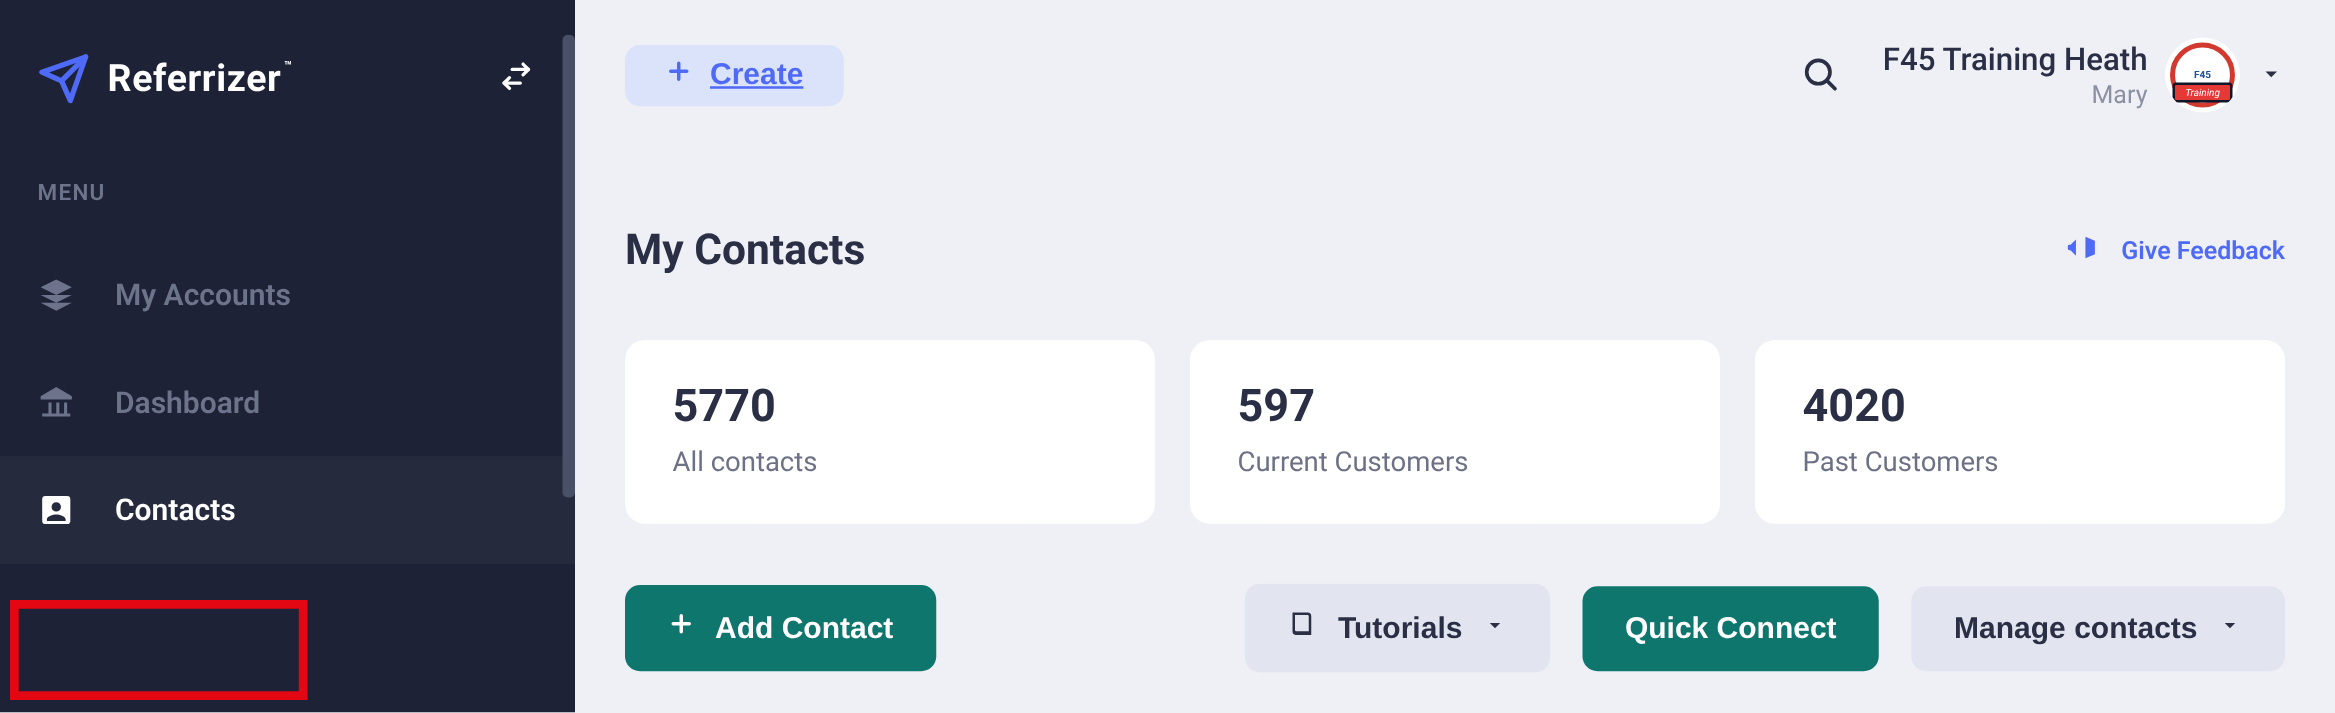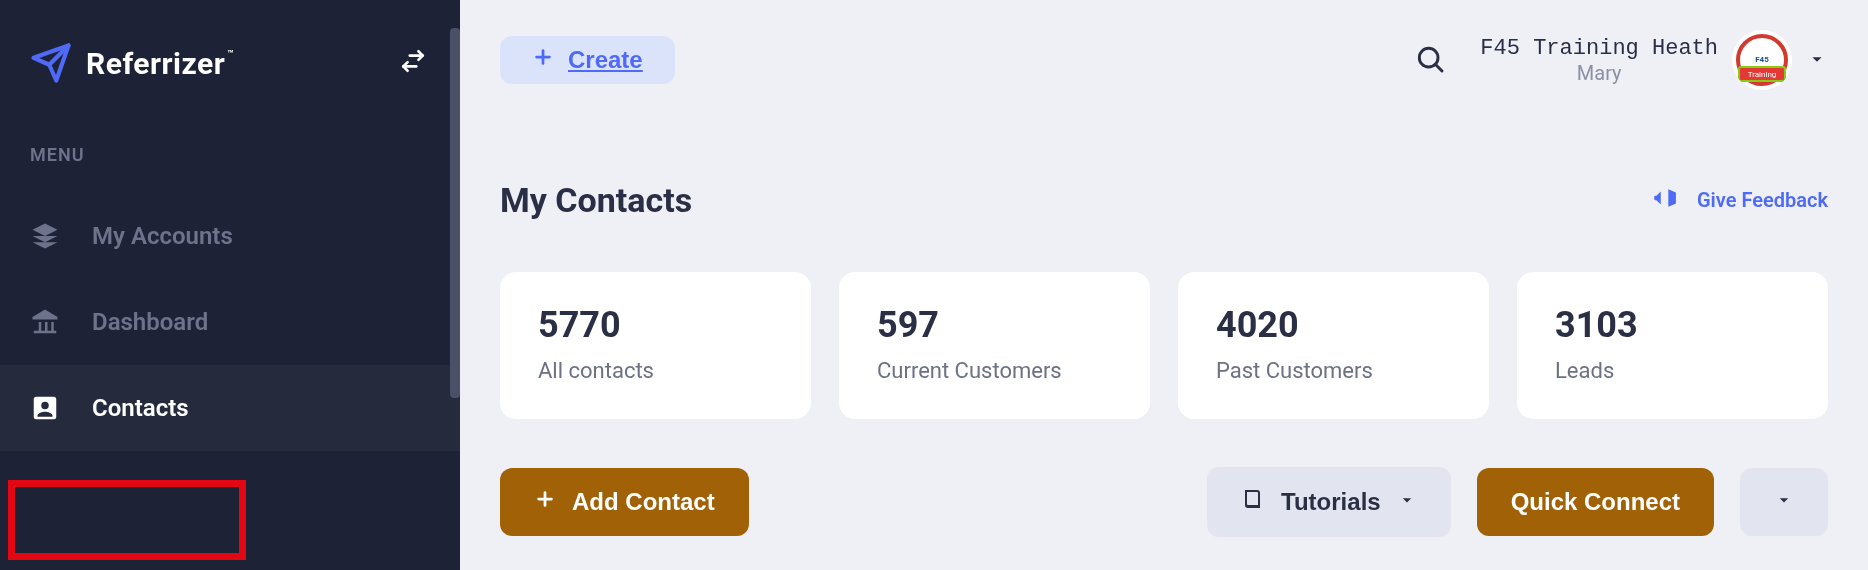--- a/index.html
+++ b/index.html
@@ -128,44 +128,45 @@
   }
   .search-btn {
     background:none;border:none;cursor:pointer;color:#2a2f45;
   }
   .account {
     display:flex;
     align-items:center;
     gap:14px;
   }
   .account-text { text-align:right; }
-  .account-name { font-size:22px; color:#2a2f45; font-weight:500;font-family:Liberation Mono, monospace; }
-  .account-user { font-size:20px; color:#8b90a3; text-align:center; }
+  .account-name { font-size:25px; color:#2a2f45; font-weight:500; }
+  .account-user { font-size:20px; color:#8b90a3; text-align:right; }
   .account-logo {
     width:60px;height:60px;border-radius:30px;
     background:#fff;
     display:flex;align-items:center;justify-content:center;
     position:relative;
     overflow:hidden;
   }
   .account-logo .ring {
     position:absolute;inset:4px;border-radius:50%;
     border:4px solid #d33a2f;
     background:#fff;
   }
   .account-logo .inner {
     position:absolute;
     font-size:8px;font-weight:700;color:#1a4fa0;
     text-align:center;
     line-height:1;
   }
   .account-logo .banner {
     position:absolute;bottom:8px;left:6px;right:6px;height:16px;
-    background:#e53935;border:2px solid #84cc16;border-radius:3px;
+    background:#e53935;border:2px solid #0f172a;border-radius:3px;
     font-size:8px;color:#fff;display:flex;align-items:center;justify-content:center;
+    font-style:italic;
   }
   .chevron-btn { background:none;border:none;color:#2a2f45;cursor:pointer; }
 
   .page-header {
     display:flex;
     align-items:center;
     justify-content:space-between;
     margin-top:60px;
   }
   .page-title {
@@ -202,21 +203,21 @@
     align-items:center;
     gap:26px;
     margin-top:48px;
   }
   .btn {
     display:flex;align-items:center;gap:16px;
     font-size:24px;font-weight:600;
     border:none;border-radius:12px;
     padding:20px 34px;cursor:pointer;
   }
-  .btn-primary { background:#a16207; color:#fff;border-radius:12px; }
+  .btn-primary { background:#0f766e; color:#fff;border-radius:12px; }
   .btn-light { background:#e2e5ef; color:#2a2f45; }
   .spacer { flex:1; }
 </style>
 </head>
 <body>
 
 <aside class="sidebar">
   <div class="sidebar-top">
     <div class="brand">
       <span class="brand-logo">
@@ -330,24 +331,20 @@
       <div class="stat-label">All contacts</div>
     </div>
     <div class="stat-card">
       <div class="stat-value">597</div>
       <div class="stat-label">Current Customers</div>
     </div>
     <div class="stat-card">
       <div class="stat-value">4020</div>
       <div class="stat-label">Past Customers</div>
     </div>
-    <div class="stat-card">
-      <div class="stat-value">3103</div>
-      <div class="stat-label">Leads</div>
-    </div>
   </div>
 
   <div class="action-row">
     <button class="btn btn-primary">
       <span>
         <svg width="22" height="22" viewBox="0 0 24 24" fill="none" stroke="currentColor" stroke-width="3" stroke-linecap="round">
             <path d="M12 5v14M5 12h14"></path>
           </svg>
       </span>
       <span>Add Contact</span>
@@ -363,20 +360,21 @@
       <span>
         <svg width="20" height="20" viewBox="0 0 24 24" fill="currentColor">
             <path d="M7 10l5 5 5-5z"></path>
           </svg>
       </span>
     </button>
     <button class="btn btn-primary">
       <span>Quick Connect</span>
     </button>
     <button class="btn btn-light">
+      <span>Manage contacts</span>
       <span>
         <svg width="20" height="20" viewBox="0 0 24 24" fill="currentColor">
             <path d="M7 10l5 5 5-5z"></path>
           </svg>
       </span>
     </button>
   </div>
 </main>
 
 </body></html>

